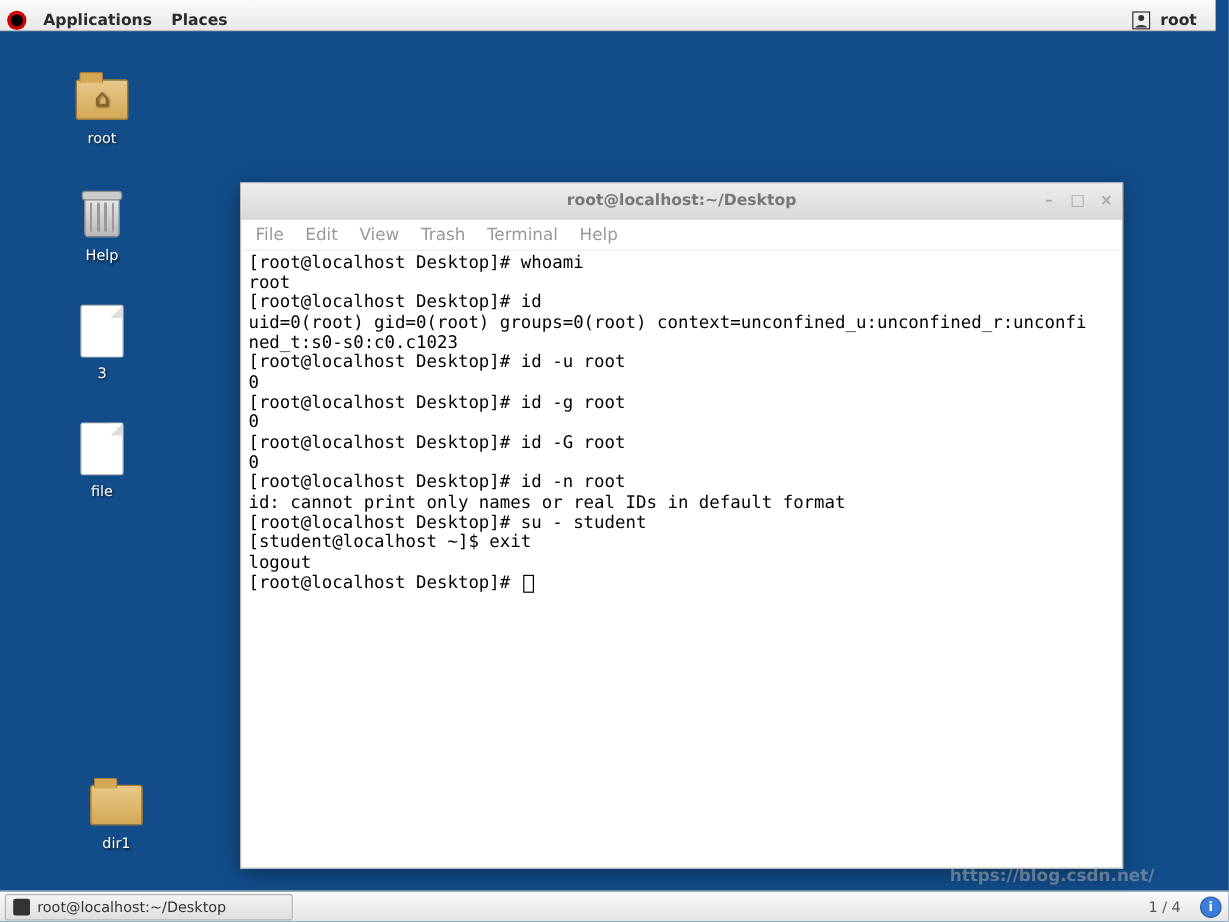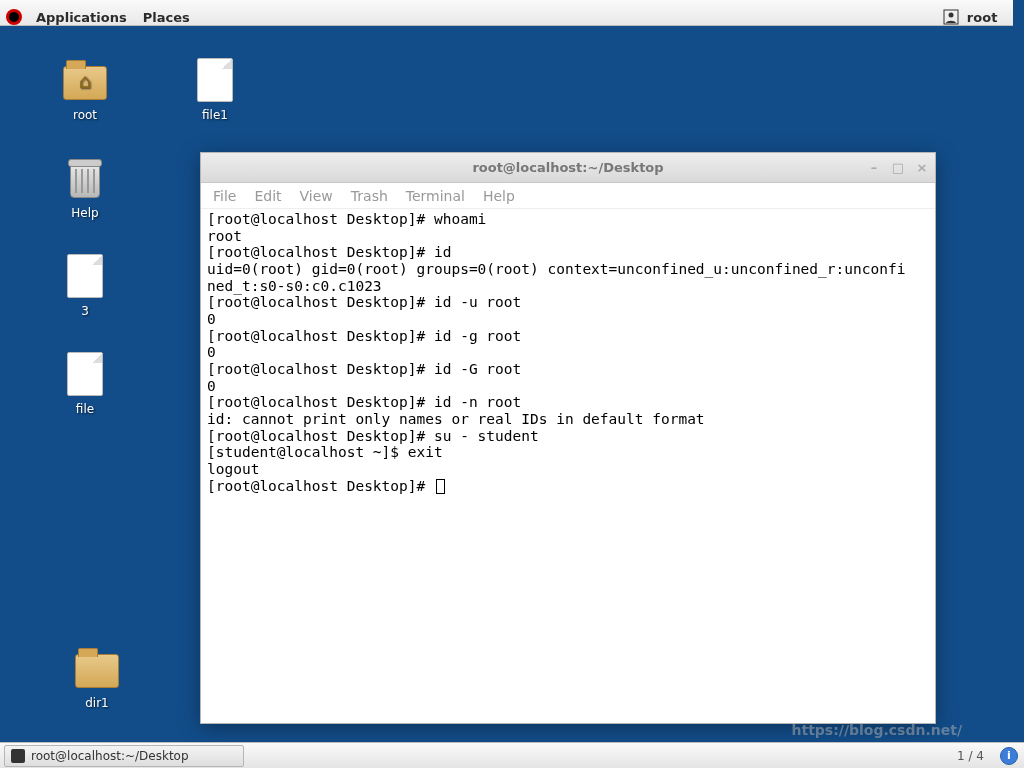--- a/index.html
+++ b/index.html
@@ -115,26 +115,20 @@
   </div>
 </div>
 
 <div class="desktop">
   <div class="dicon" style="left:40px; top:30px">
     <div class="glyph">
         <div class="home-shape"></div>
       </div>
     <div>root</div>
   </div>
-  <div class="dicon" style="left:170px; top:30px">
-    <div class="glyph">
-        <div class="file-shape"></div>
-      </div>
-    <div>file1</div>
-  </div>
   <div class="dicon" style="left:40px; top:128px">
     <div class="glyph">
         <div class="trash-shape">
           <div class="trash-body"></div>
         </div>
       </div>
     <div>Help</div>
   </div>
   <div class="dicon" style="left:40px; top:226px">
     <div class="glyph">

